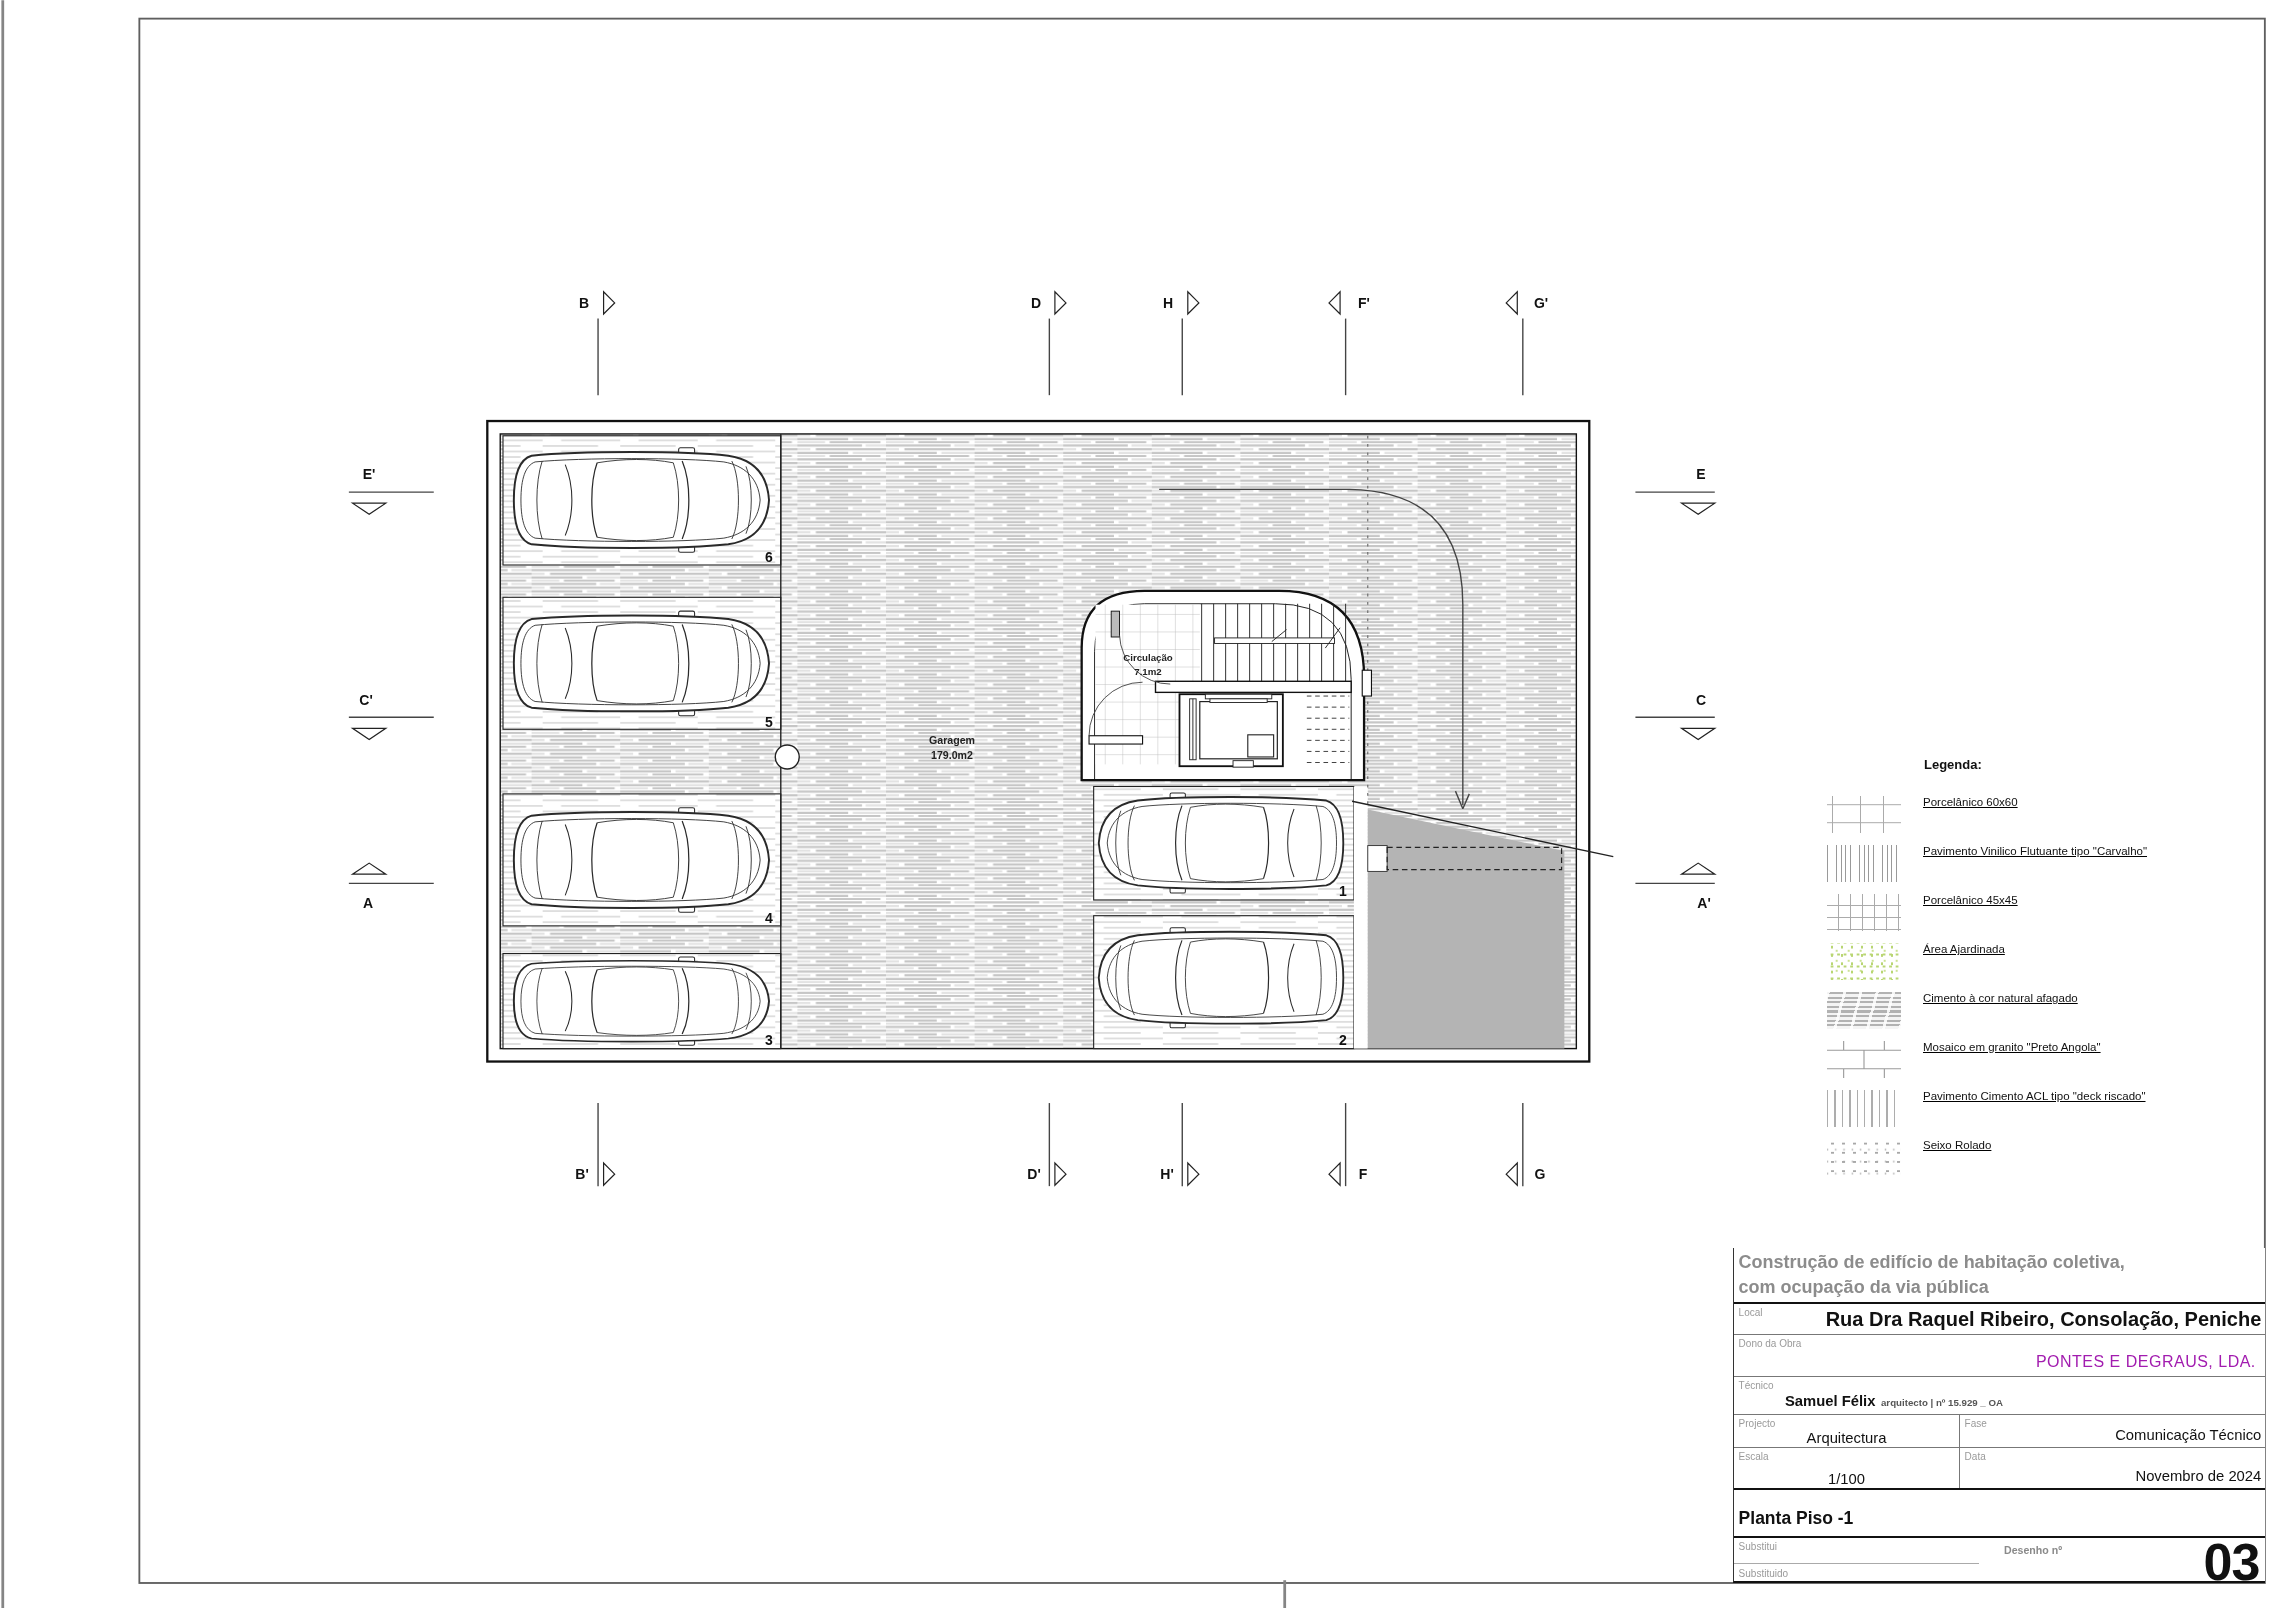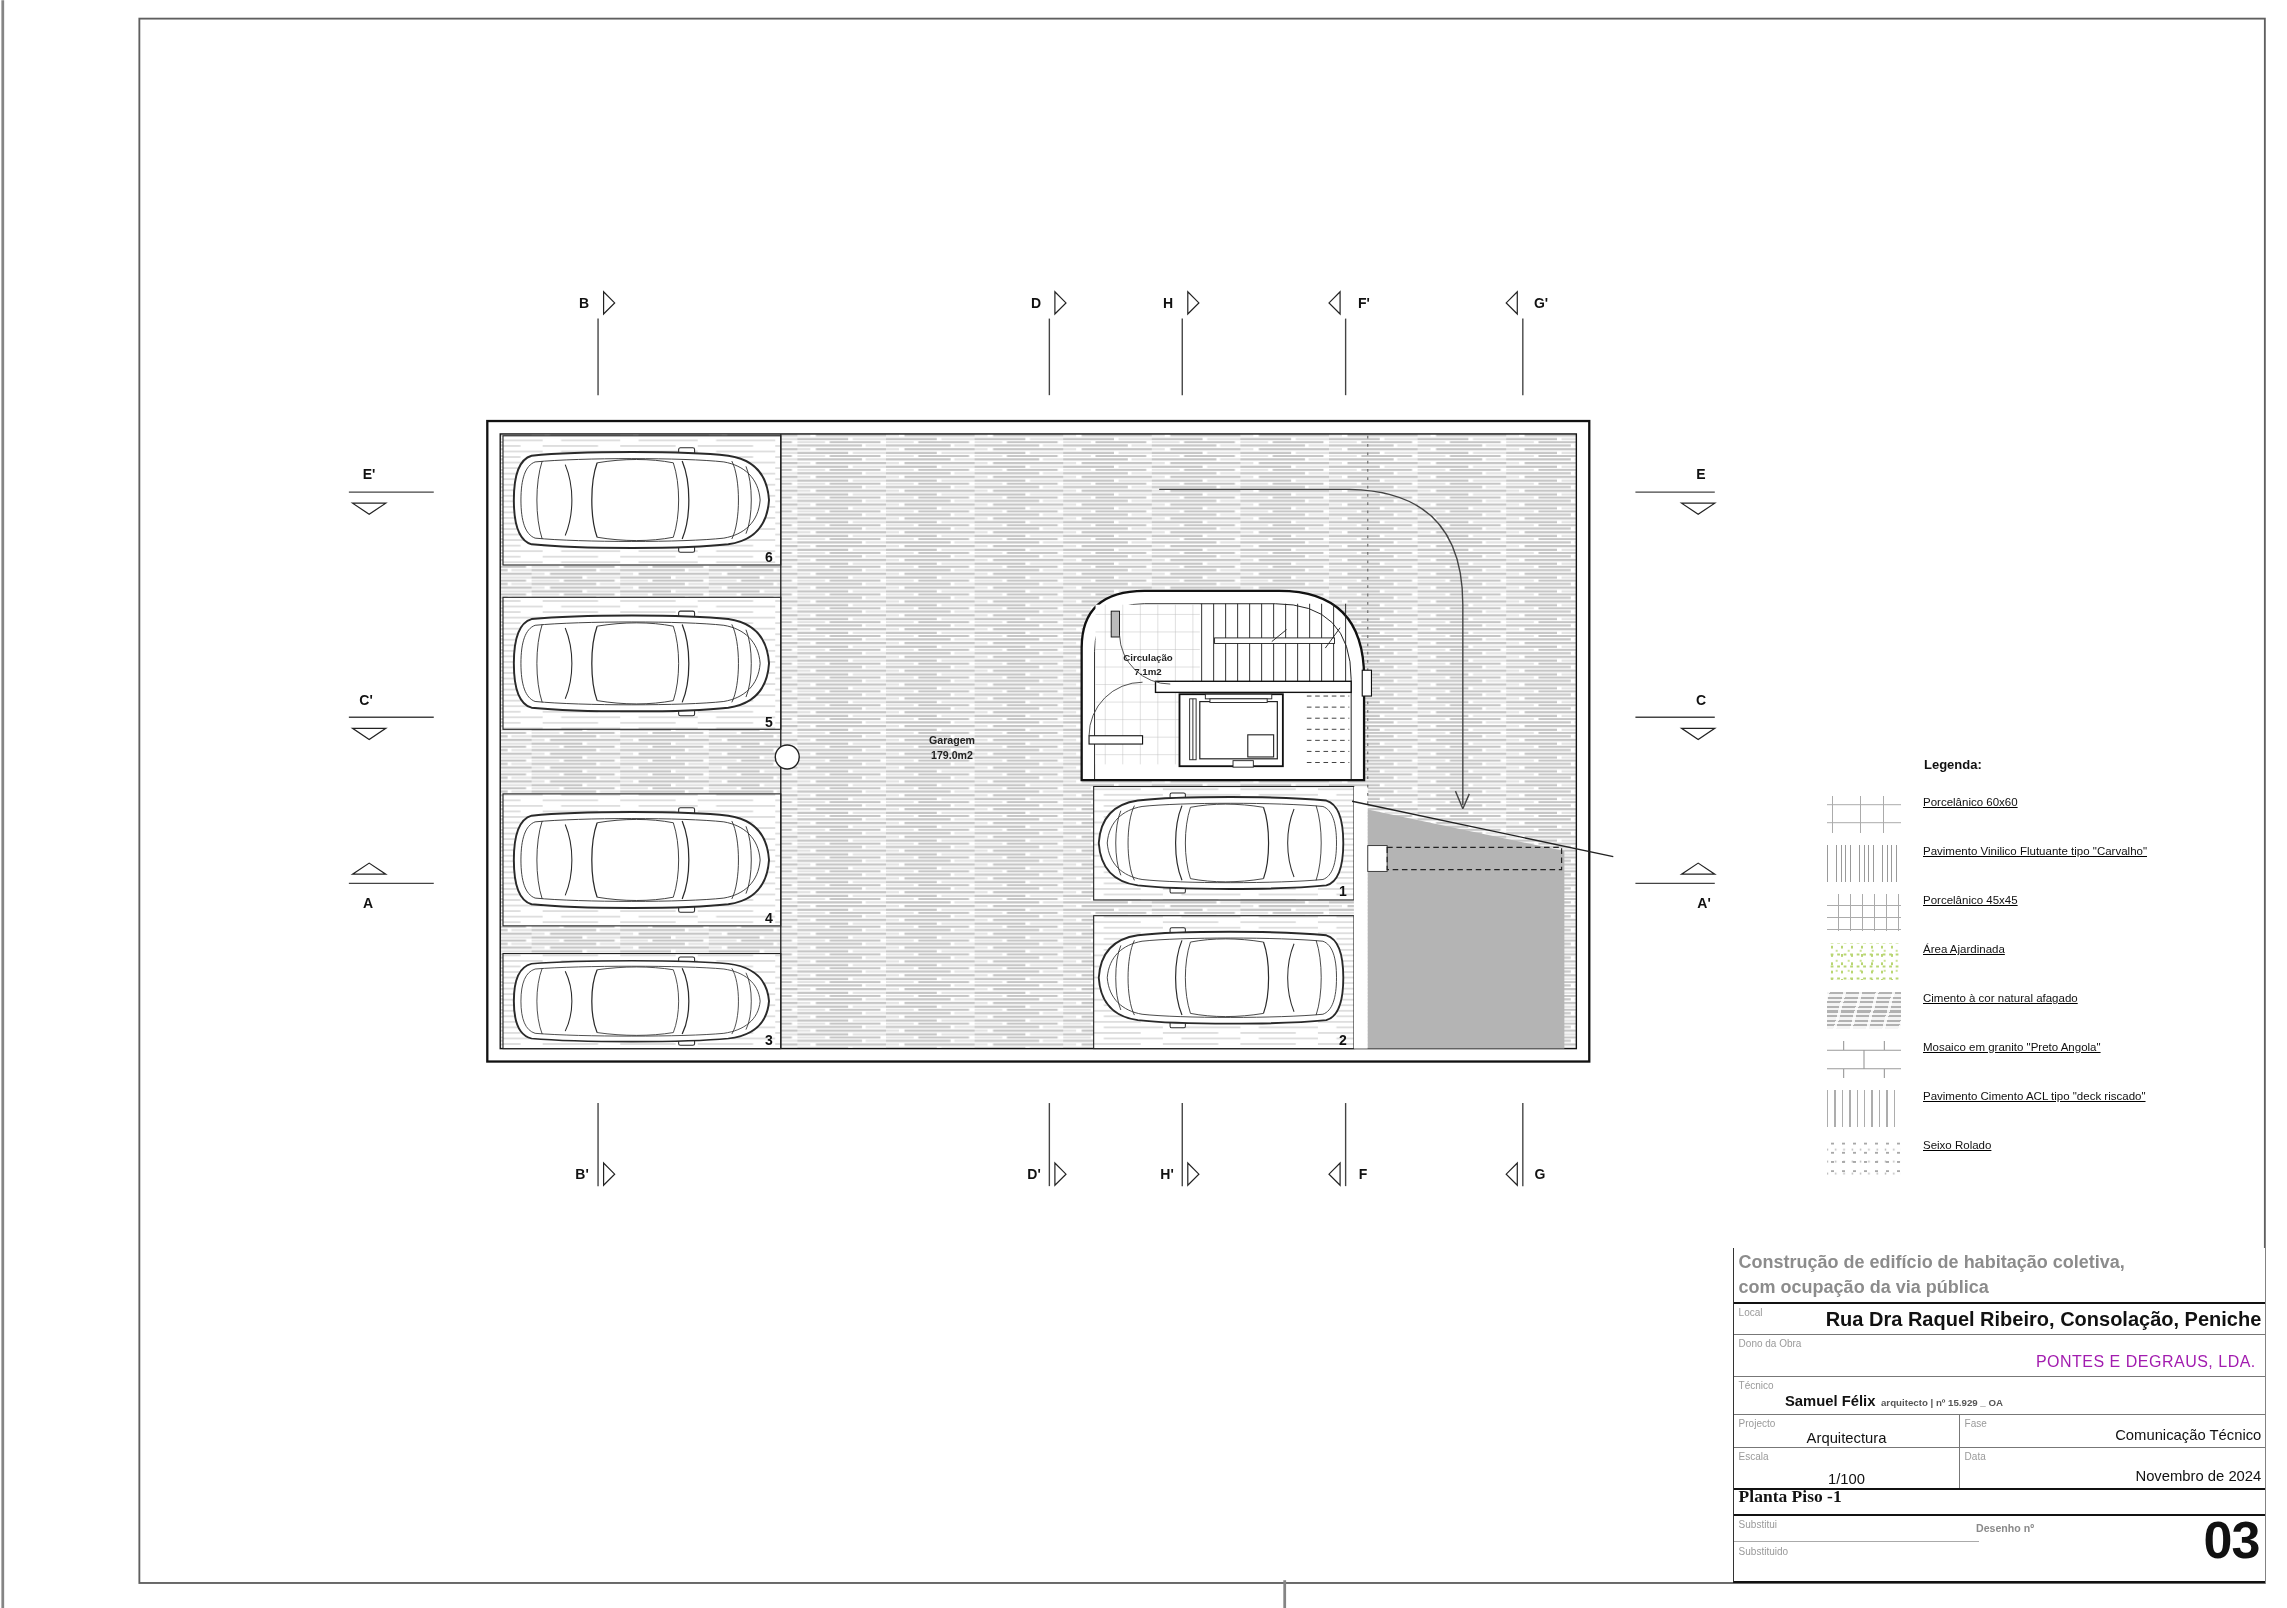--- a/index.html
+++ b/index.html
@@ -38,26 +38,26 @@
   .tec-name{font-weight:bold;font-size:14.8px;}
   .tec-cred{font-weight:bold;font-size:9.7px;color:#555;margin-left:5.5px;}
   .r-split{display:flex;border-top:0.9px solid #777;}
   .r-pf{height:33px;}
   .r-ed{height:41px;}
   .cell{position:relative;box-sizing:border-box;height:100%;}
   .cell.c1{width:225px;}
   .cell.c2{flex:1;border-left:0.9px solid #777;}
   .cell .center-val{position:absolute;left:0;right:0;bottom:1px;text-align:center;font-size:14.8px;color:#111;}
   .cell .right-val{position:absolute;right:3.7px;bottom:3.7px;font-size:14.8px;color:#111;white-space:nowrap;}
-  .r-planta{height:26px;border-top:2.8px solid #111;font-family:Liberation Serif, serif;}
+  .r-planta{height:48px;border-top:2.8px solid #111;}
   .r-planta .tb-value{position:absolute;left:4.6px;bottom:7.4px;font-weight:bold;font-size:17.5px;color:#111;}
   .r-sub{height:51px;border-top:2.8px solid #111;}
   .sub-line{position:absolute;left:0;top:25px;width:245px;border-bottom:0.9px solid #aaa;}
   .lbl-sub2{top:29.5px;}
-  .lbl-des{left:242px;top:5.5px;font-size:10.6px;font-weight:bold;color:#8a8a8a;}
+  .lbl-des{left:270px;top:5.5px;font-size:10.6px;font-weight:bold;color:#8a8a8a;}
   .big-num{position:absolute;right:5.5px;bottom:0px;font-weight:bold;font-size:52px;line-height:.92;letter-spacing:-0.9px;color:#111;}
 </style>
 </head>
 <body>
 
 <div class="sheet">
 
   <svg class="draw" width="2287" height="1609" viewBox="0 0 2478 1743">
     <defs>
       <pattern id="cement" width="96" height="15" patternUnits="userSpaceOnUse">

